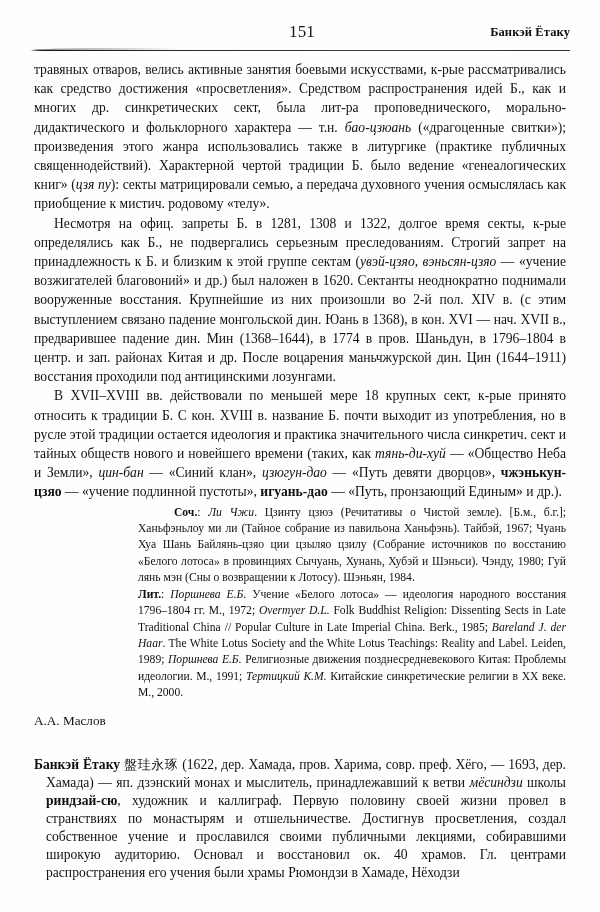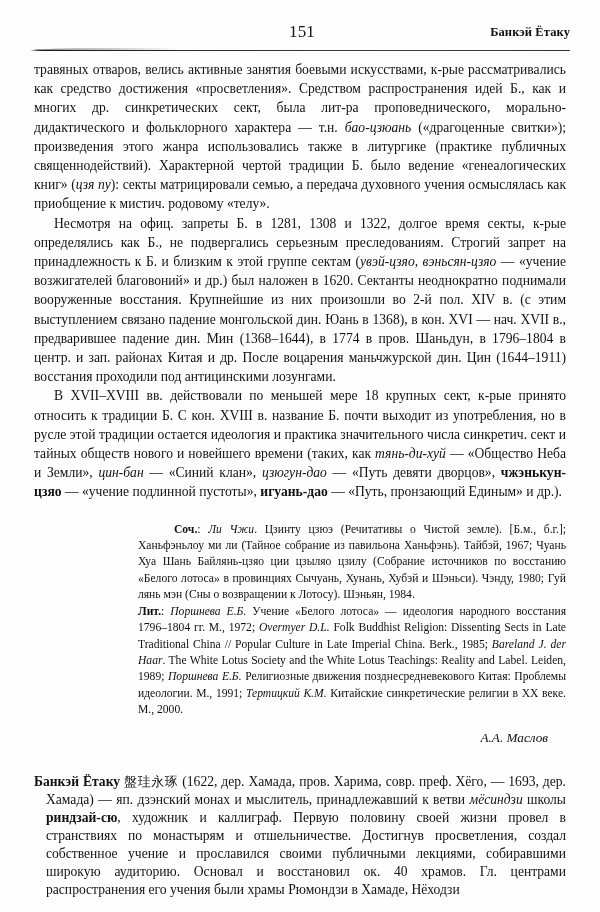--- a/index.html
+++ b/index.html
@@ -94,36 +94,35 @@
     hyphens: manual;
   }
   p.ind { text-indent: 20px; }
   p.noind { text-indent: 0; }
 
   i, .it { }
   b, .bd { font-weight: bold; }
 
   
   .biblio {
-    margin-top: 20px;
+    margin-top: 3px;
     margin-left: 104px;
     width: 428px;
   }
   .biblio p {
     font-size: 11.6px;
     line-height: 16.4px;
     text-align: justify;
   }
   .biblio p.first { text-indent: 36px; }
 
   
   .signature {
     margin-top: 9px;
-    text-align: right;
-    font-style: italic;
+    text-align: left;
     font-size: 13.2px;
     line-height: 19px;
     padding-right: 18px;
   }
 
   
   .entry {
     margin-top: 26px;
   }
   .entry p {

